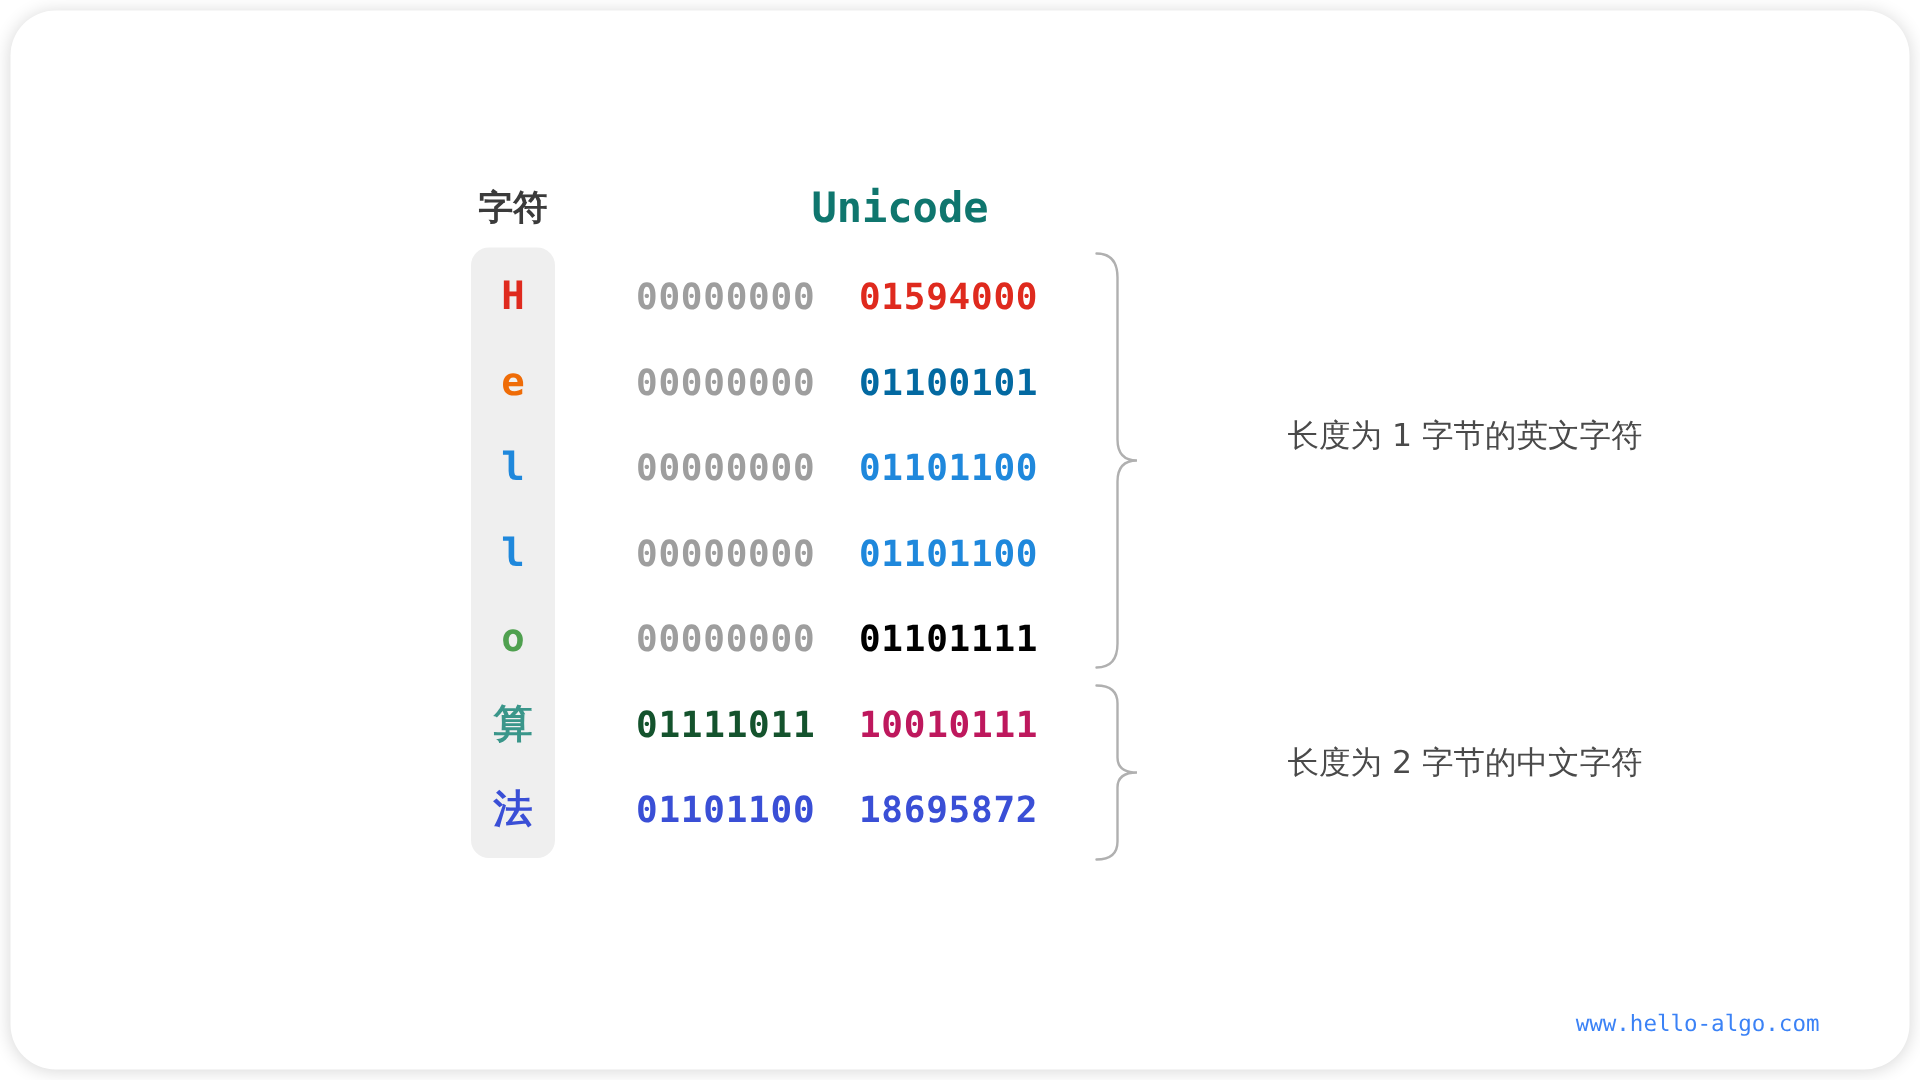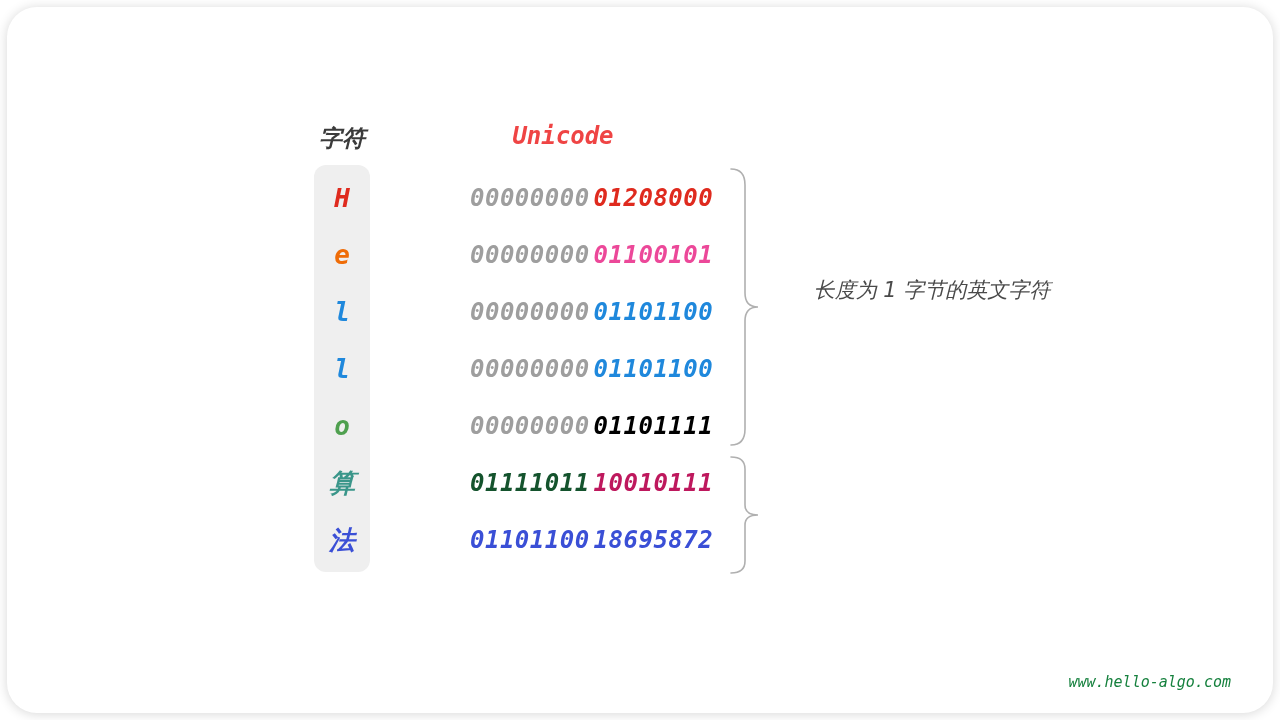--- a/index.html
+++ b/index.html
@@ -1,83 +1,82 @@
 <!DOCTYPE html>
 <html><head>
 <meta charset="utf-8">
 <style>
   html,body{margin:0;padding:0;width:1280px;height:720px;background:#ffffff;overflow:hidden;}
   .card{
     position:absolute; left:7px; top:7px; width:1266px; height:706px;
     background:#ffffff; border-radius:30px;
     box-shadow:0 1px 12px rgba(0,0,0,0.16);
     font-family:"DejaVu Sans", sans-serif;
-    font-style:italic;
   }
   .hdr-char{
     position:absolute; left:307px; top:116px; width:56px;
     text-align:center; font-size:23px; font-weight:bold; color:#3b3b3b;
   }
   .hdr-unicode{
     position:absolute; left:460px; top:115px; width:192px;
-    text-align:center; font-size:24px; font-weight:bold; color:#ef4444;
+    text-align:right; font-size:28px; font-weight:bold; color:#0f766e;
     font-family:"DejaVu Sans Mono", monospace;
   }
   .char-strip{
     position:absolute; left:307px; top:158px; width:56px; height:407px;
     background:#efefef; border-radius:12px;
   }
   .rows{ position:absolute; left:0; top:162px; width:100%; }
   .row{ display:flex; align-items:center; height:57px; }
   .row-char{
     margin-left:307px; width:56px; text-align:center;
     font-family:"DejaVu Sans Mono","DejaVu Sans", monospace;
     font-size:26px; font-weight:bold; line-height:1;
   }
   .row-bin{
-    margin-left:100px; display:flex; gap:4px;
+    margin-left:54px; display:flex; gap:29px;
     font-family:"DejaVu Sans Mono", monospace;
     font-size:24px; font-weight:bold; line-height:1; letter-spacing:0.5px;
   }
   .brace{ position:absolute; left:720px; }
   .brace path{ fill:none; stroke:#b0b0b0; stroke-width:1.6; stroke-linecap:round; }
   .annotation{
-    position:absolute; left:762px; width:326px; text-align:center;
+    position:absolute; left:762px; width:326px; text-align:right;
     color:#4a4a4a; font-size:21px; line-height:34px;
   }
   .annotation .sub{ color:#9d9d9d; font-weight:bold; }
   .watermark{
-    position:absolute; right:42px; bottom:22px;
+    position:absolute; right:60px; bottom:22px;
     font-family:"DejaVu Sans Mono", monospace;
-    font-size:15px; color:#15803d;
+    font-size:15px; color:#3b82f6;
   }
 </style>
 </head>
 <body>
 
 <div class="card">
 
   <div class="hdr-char">字符</div>
   <div class="hdr-unicode">Unicode</div>
 
   <div class="char-strip"></div>
 
   <div class="rows">
     <div class="row">
       <span class="row-char" style="color: rgb(223, 42, 30);">H</span>
       <span class="row-bin">
         <span style="color: rgb(158, 158, 158);">00000000</span>
-        <span style="color: rgb(223, 42, 30);">01208000</span>
+        <span style="color: rgb(223, 42, 30);">01594000</span>
       </span>
     </div>
     <div class="row">
       <span class="row-char" style="color: rgb(239, 108, 7);">e</span>
       <span class="row-bin">
         <span style="color: rgb(158, 158, 158);">00000000</span>
-        <span style="color: #ec4899;">01100101</span>
+        <span style="color: #0369a1;">01100101</span>
       </span>
     </div>
     <div class="row">
       <span class="row-char" style="color: rgb(31, 136, 220);">l</span>
       <span class="row-bin">
         <span style="color: rgb(158, 158, 158);">00000000</span>
         <span style="color: rgb(31, 136, 220);">01101100</span>
       </span>
     </div>
     <div class="row">
@@ -115,16 +114,19 @@
   </svg>
 
   <svg class="brace" style="top:448px;" width="34" height="120" viewBox="0 0 34 120">
     <path d="M 4 2 Q 18 2 18 14 L 18 50 Q 18 60 31 60 Q 18 60 18 70 L 18 106 Q 18 118 4 118"></path>
   </svg>
 
   <div class="annotation" style="top:266px;">
     <div>长度为 1 字节的英文字符</div>
   </div>
 
+  <div class="annotation" style="top:484px;">
+    <div>长度为 2 字节的中文字符</div>
+  </div>
 
   <div class="watermark">www.hello-algo.com</div>
 
 </div>
 
 </body></html>

